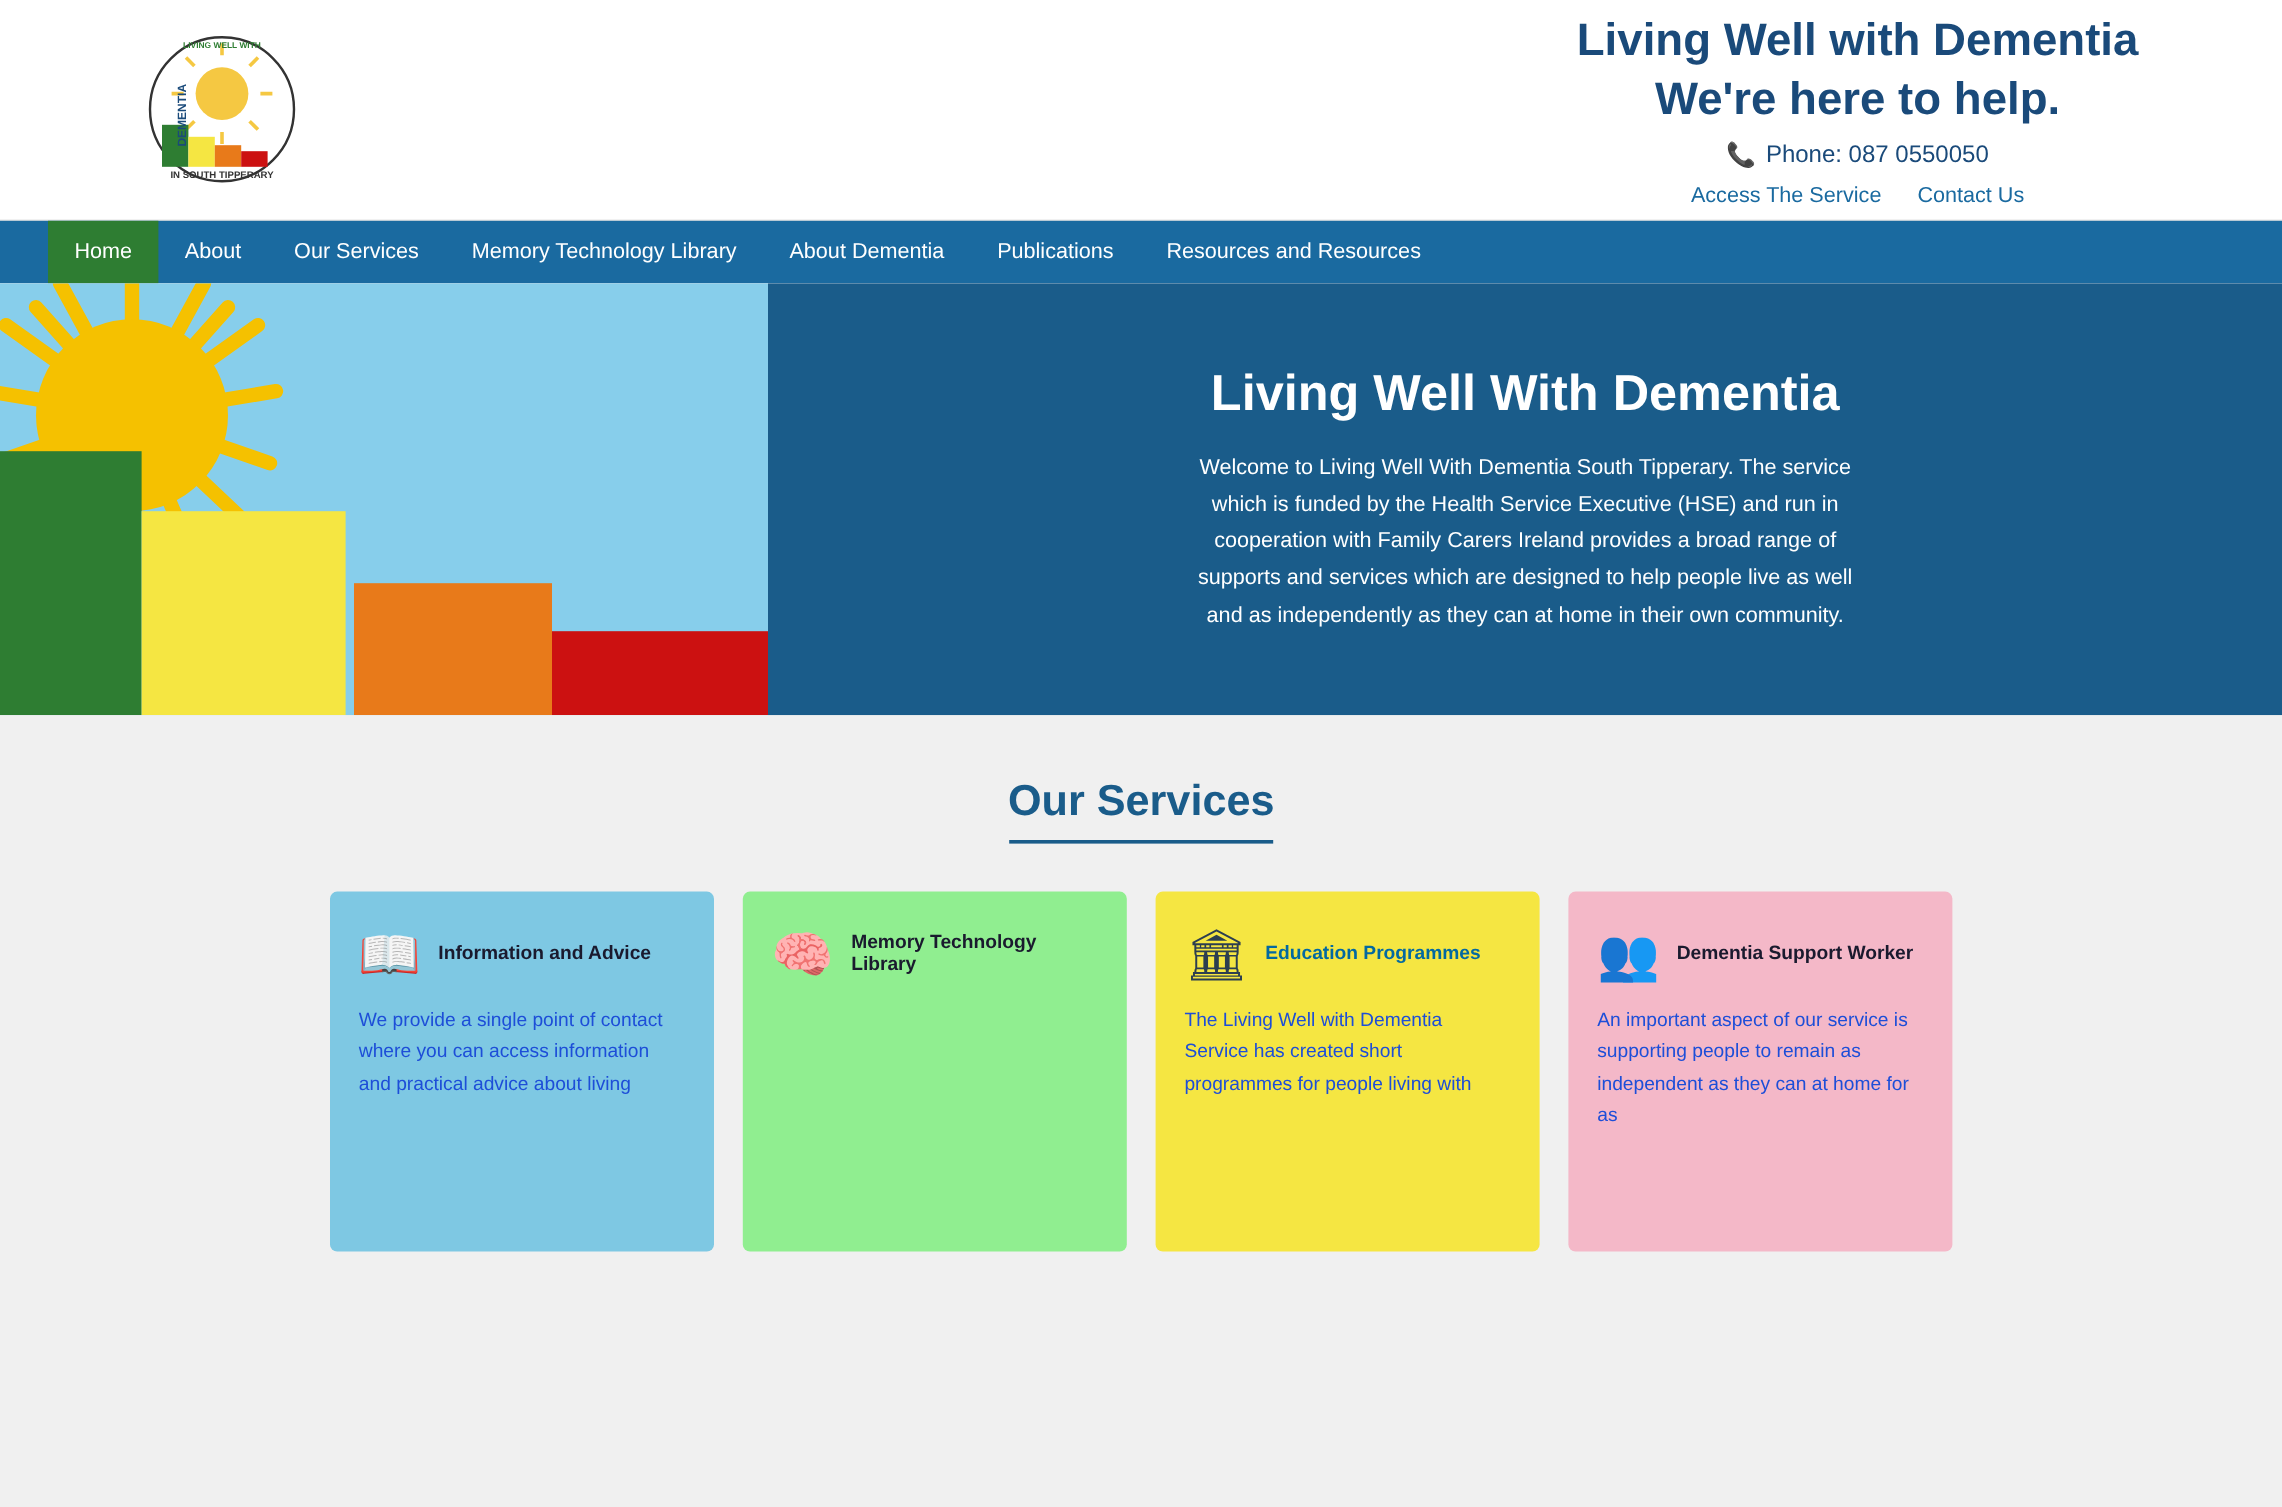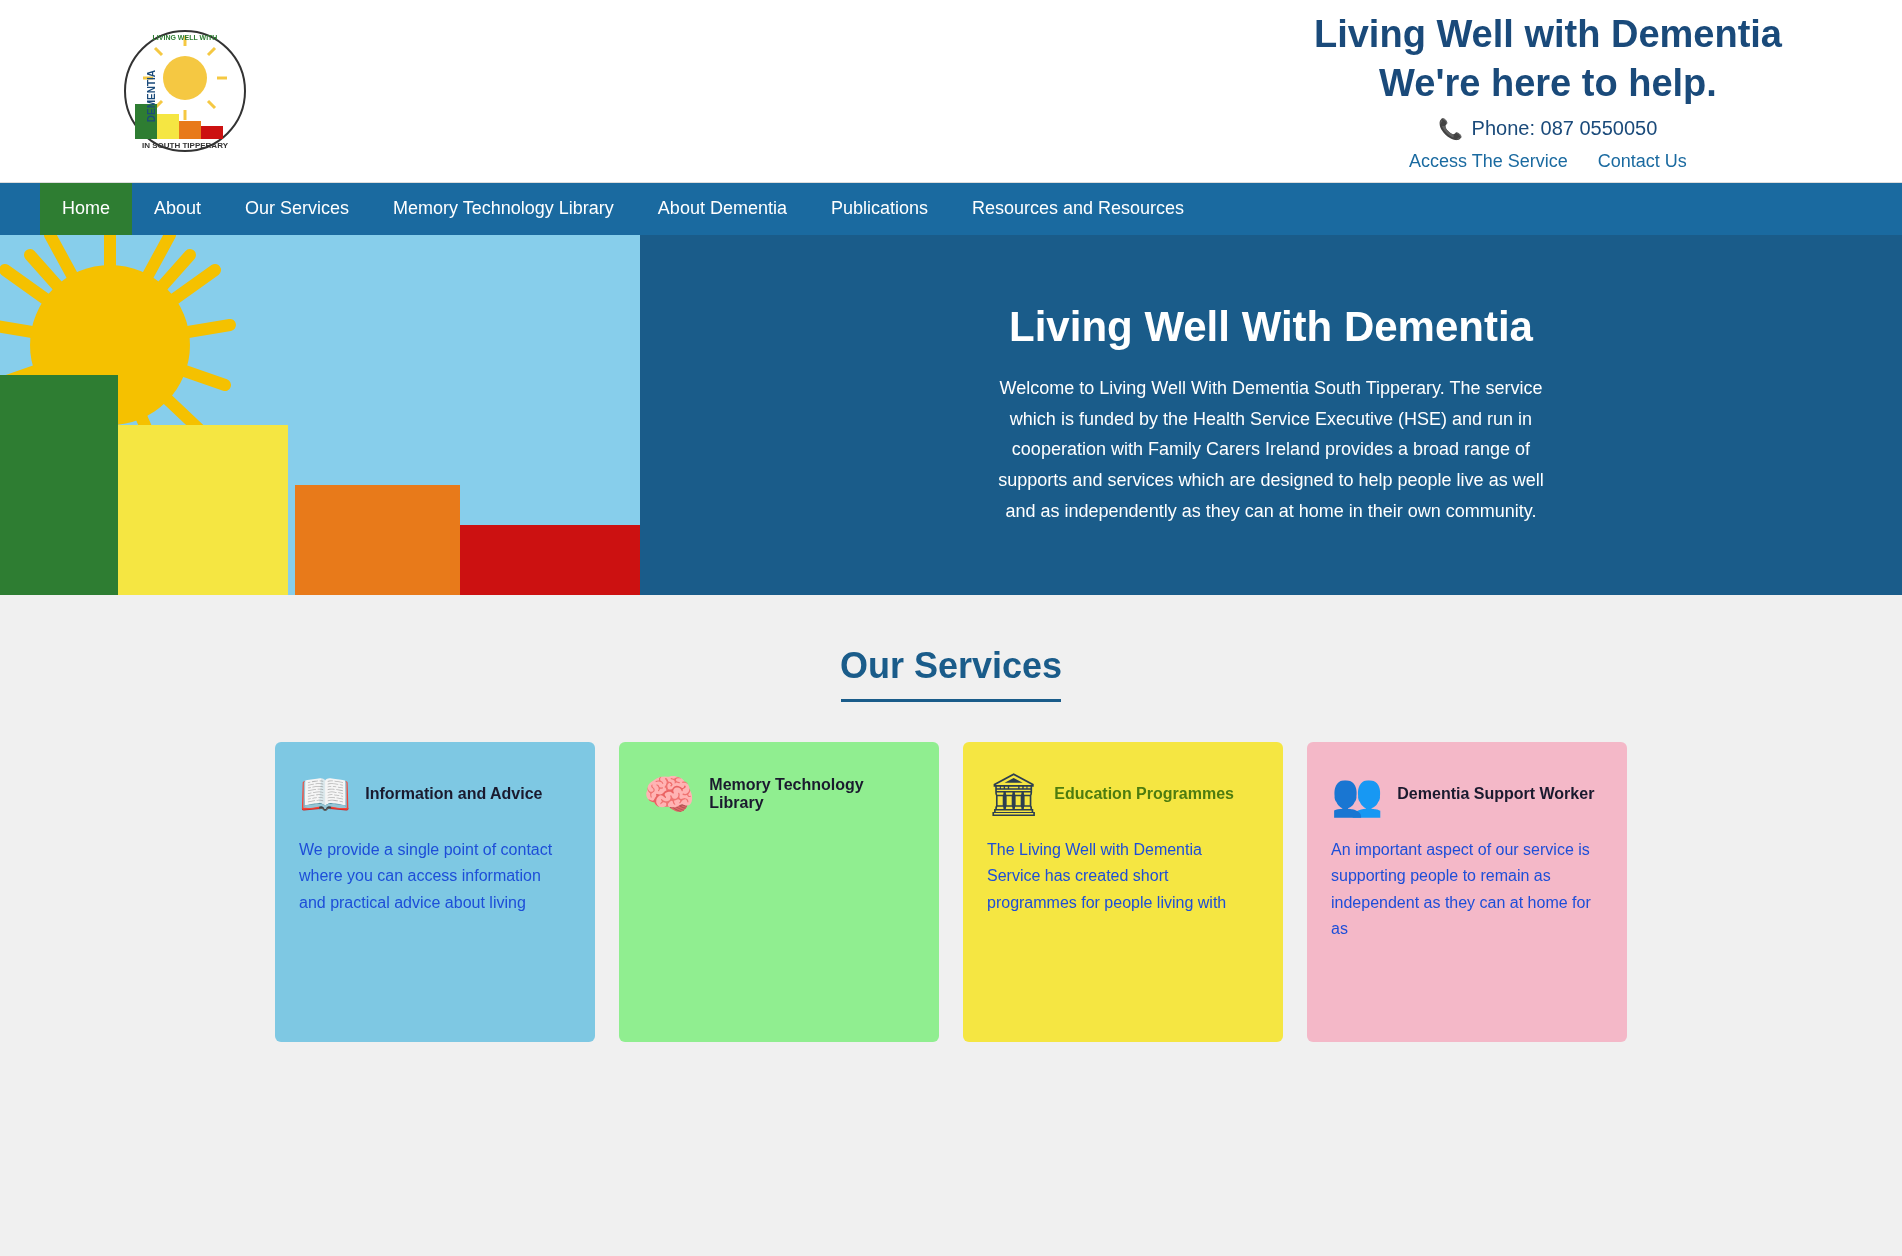--- a/index.html
+++ b/index.html
@@ -210,21 +210,21 @@
       font-size: 42px;
       color: #2c3e50;
       flex-shrink: 0;
     }
     .card-title {
       font-size: 16px;
       font-weight: bold;
       color: #1a1a2e;
     }
     .card-yellow .card-title {
-      color: #4d7c0f;
+      color: #0369a1;
       text-align: center;
     }
     .card-body {
       font-size: 16px;
       line-height: 1.65;
       color: #1d4ed8;
     }
   </style>
 </head>
 <body>

